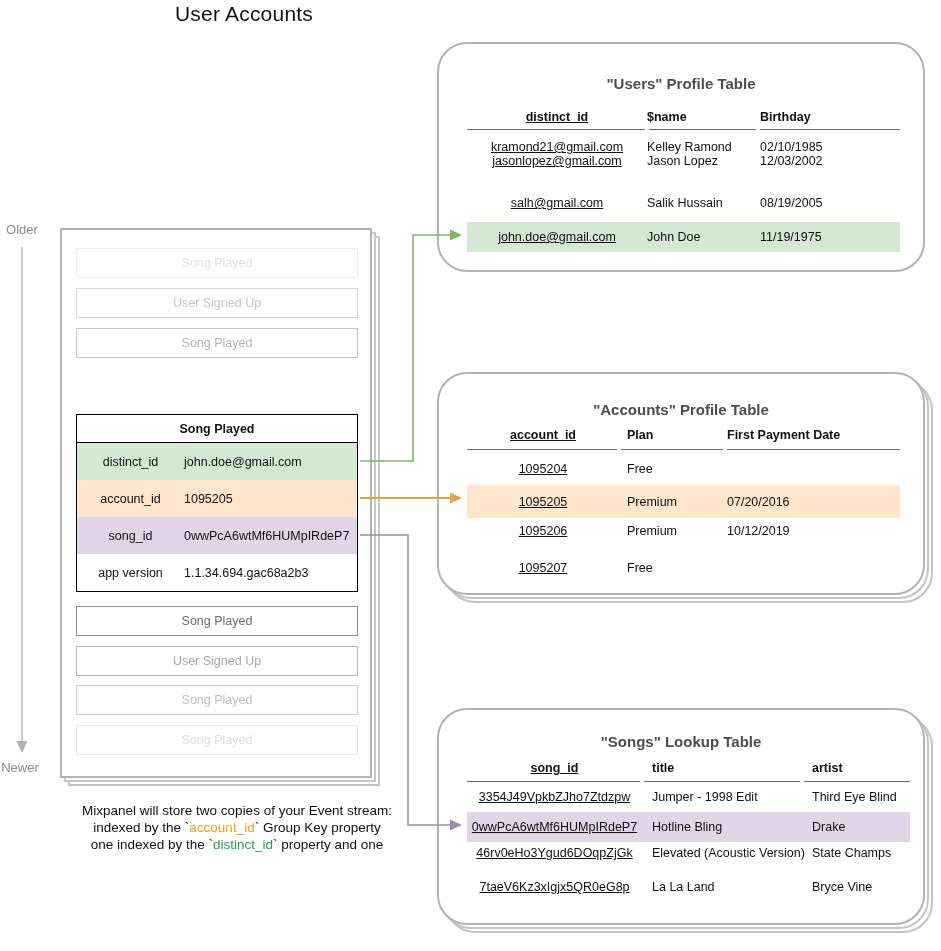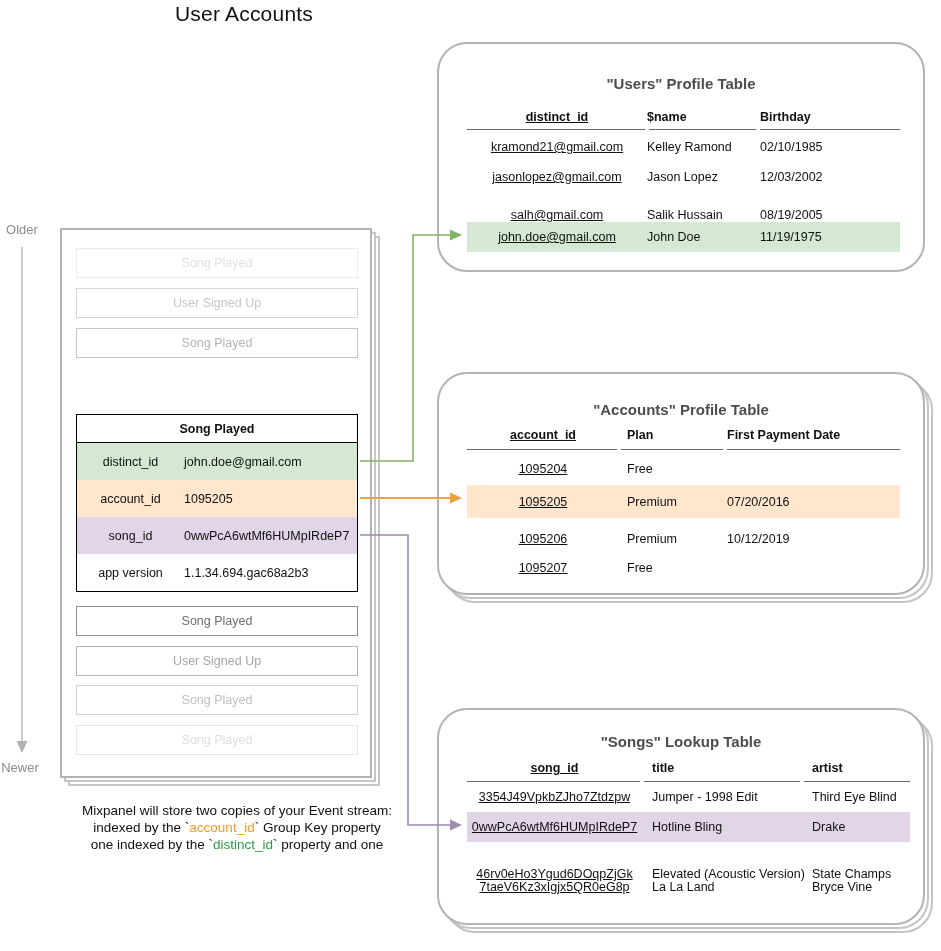--- a/index.html
+++ b/index.html
@@ -160,26 +160,26 @@
     <div class="rule" style="top:85px;">
       <div style="width:178px;"></div>
         <div style="width:107px;"></div>
         <div style="width:140px;"></div>
     </div>
     <div class="trow w-users" style="top:88px;">
       <span class="u-c1 u">kramond21@gmail.com</span>
       <span class="u-c2">Kelley Ramond</span>
       <span class="u-c3">02/10/1985</span>
     </div>
-    <div class="trow w-users" style="top:118px;justify-content:center;">
+    <div class="trow w-users" style="top:102px;justify-content:center;">
       <span class="u-c1 u">jasonlopez@gmail.com</span>
       <span class="u-c2">Jason Lopez</span>
       <span class="u-c3">12/03/2002</span>
     </div>
-    <div class="trow w-users" style="top:156px;">
+    <div class="trow w-users" style="top:144px;">
       <span class="u-c1 u">salh@gmail.com</span>
       <span class="u-c2">Salik Hussain</span>
       <span class="u-c3">08/19/2005</span>
     </div>
     <div class="trow w-users hl-green" style="top:178px;">
       <span class="u-c1 u">john.doe@gmail.com</span>
       <span class="u-c2">John Doe</span>
       <span class="u-c3">11/19/1975</span>
     </div>
   </div>
@@ -202,21 +202,21 @@
     <div class="trow w-acct" style="top:78px;height:33px;">
       <span class="a-c1 u">1095204</span>
       <span class="a-c2">Free</span>
       <span class="a-c3"></span>
     </div>
     <div class="trow w-acct hl-orange" style="top:111px;height:33px;">
       <span class="a-c1 u">1095205</span>
       <span class="a-c2">Premium</span>
       <span class="a-c3">07/20/2016</span>
     </div>
-    <div class="trow w-acct" style="top:148px;height:33px;">
+    <div class="trow w-acct" style="top:140px;height:33px;">
       <span class="a-c1 u">1095206</span>
       <span class="a-c2">Premium</span>
       <span class="a-c3">10/12/2019</span>
     </div>
     <div class="trow w-acct" style="top:177px;height:33px;">
       <span class="a-c1 u">1095207</span>
       <span class="a-c2">Free</span>
       <span class="a-c3"></span>
     </div>
   </div>
@@ -239,21 +239,21 @@
     <div class="trow w-songs" style="top:72px;">
       <span class="s-c1 u">3354J49VpkbZJho7Ztdzpw</span>
       <span class="s-c2">Jumper - 1998 Edit</span>
       <span class="s-c3">Third Eye Blind</span>
     </div>
     <div class="trow w-songs hl-purple" style="top:102px;">
       <span class="s-c1 u">0wwPcA6wtMf6HUMpIRdeP7</span>
       <span class="s-c2">Hotline Bling</span>
       <span class="s-c3">Drake</span>
     </div>
-    <div class="trow w-songs" style="top:149px;">
+    <div class="trow w-songs" style="top:128px;">
       <span class="s-c1 u">46rv0eHo3Ygud6DOqpZjGk</span>
       <span class="s-c2">Elevated (Acoustic Version)</span>
       <span class="s-c3">State Champs</span>
     </div>
     <div class="trow w-songs" style="top:162px;">
       <span class="s-c1 u">7taeV6Kz3xIgjx5QR0eG8p</span>
       <span class="s-c2">La La Land</span>
       <span class="s-c3">Bryce Vine</span>
     </div>
   </div>

